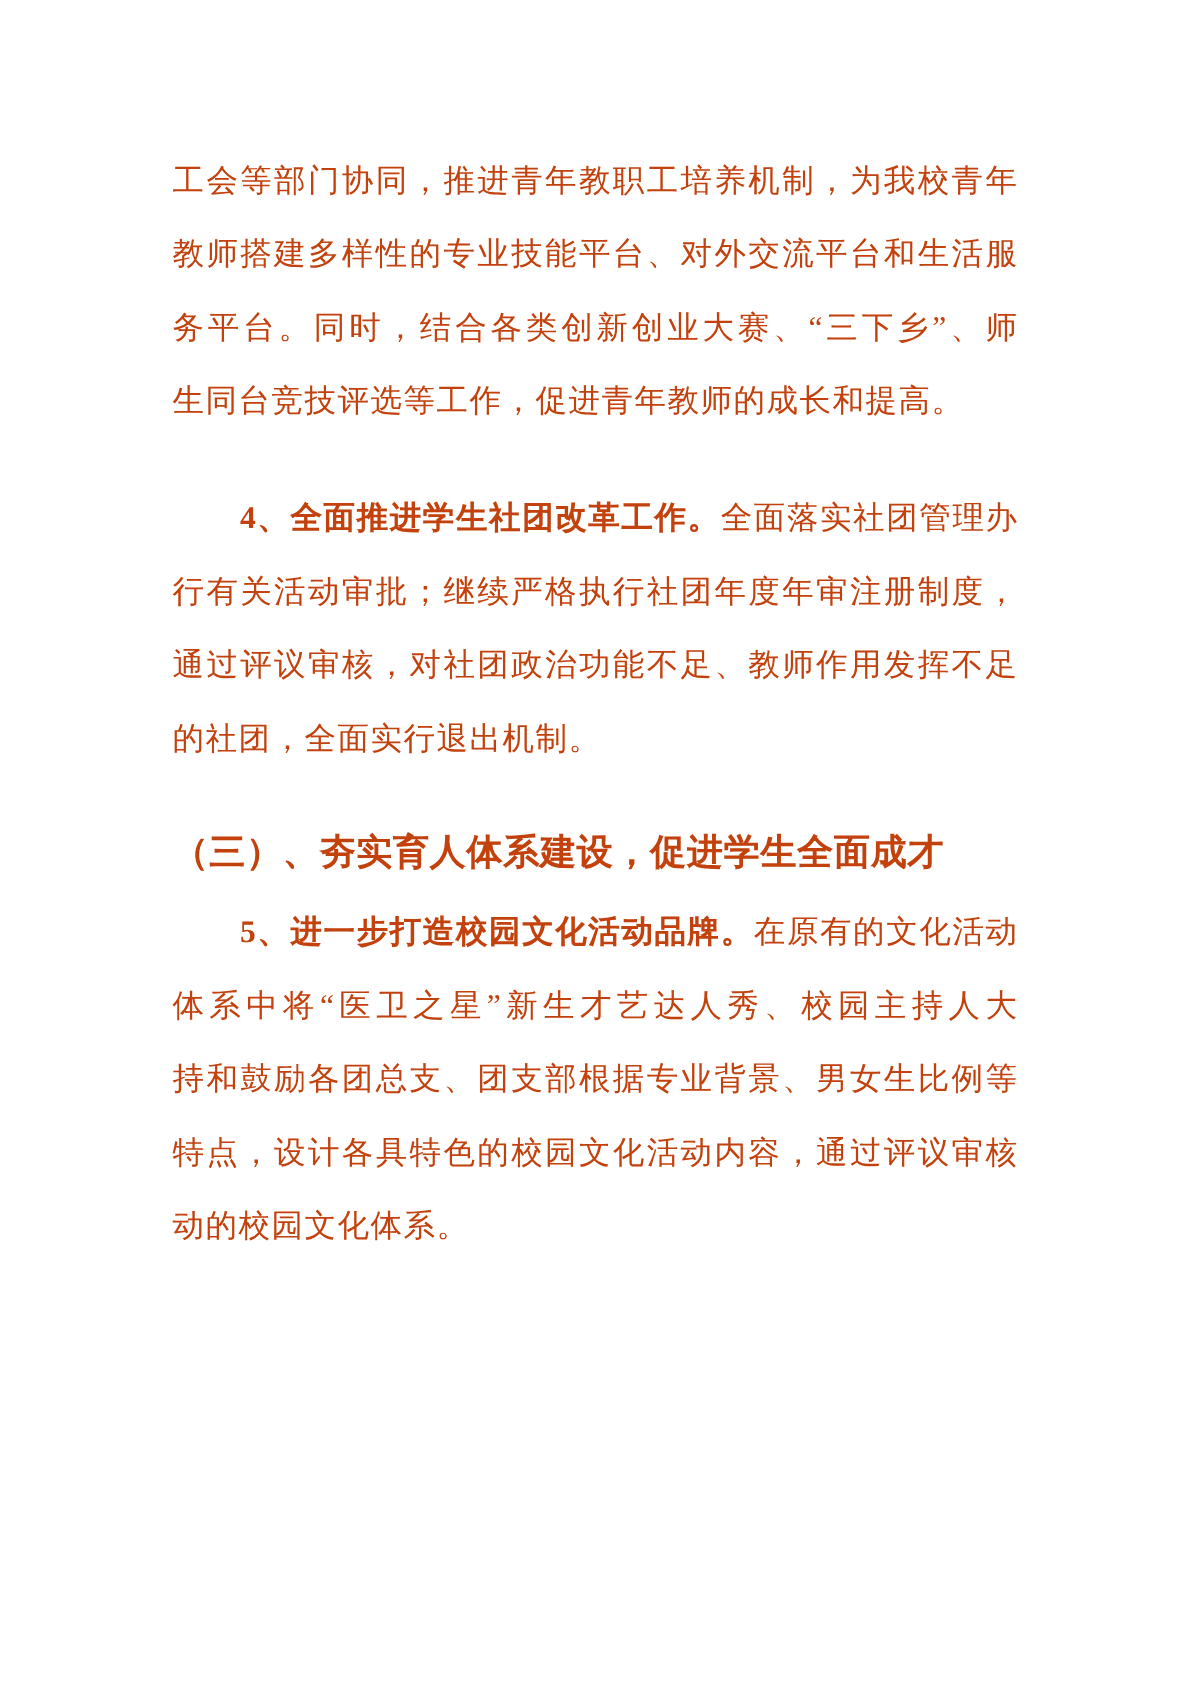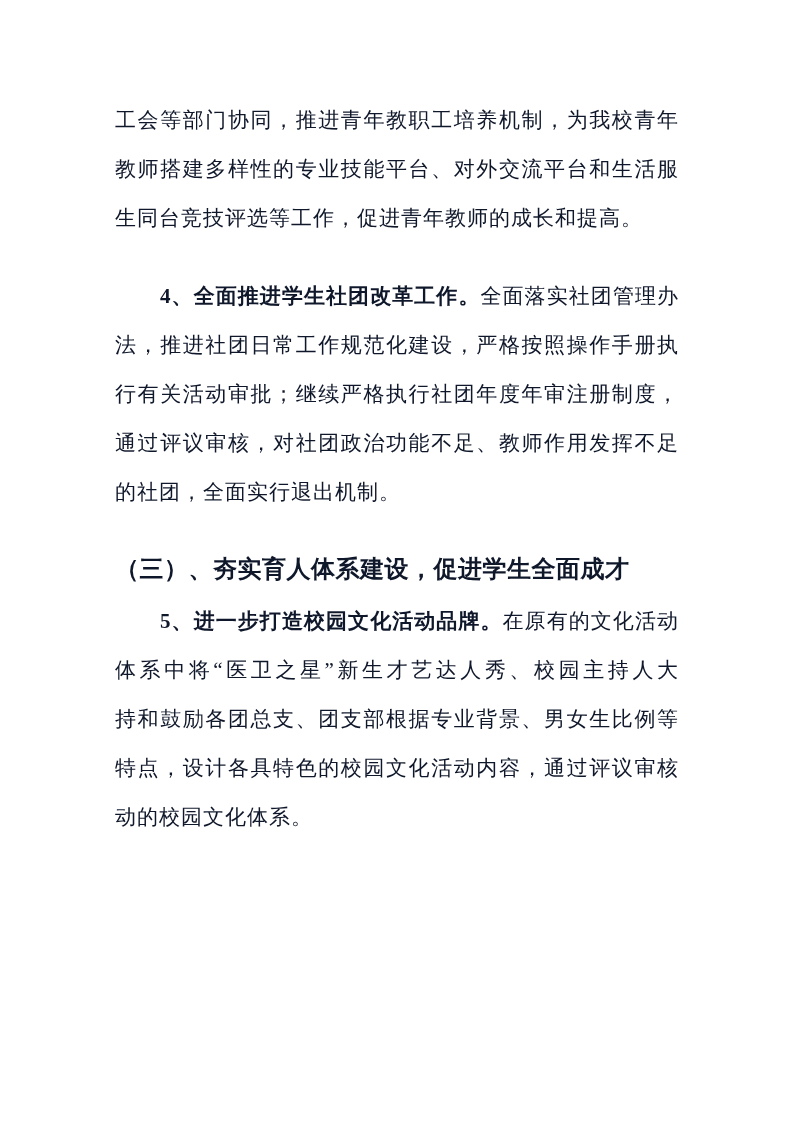--- a/index.html
+++ b/index.html
@@ -7,21 +7,21 @@
     padding: 0;
     background: #ffffff;
   }
   .page {
     position: relative;
     width: 793px;
     height: 830px;
     background: #ffffff;
     overflow: hidden;
     font-family: "Liberation Serif", serif;
-    color: #0f172a;
+    color: #c2410c;
   }
   .doc {
     position: absolute;
     left: 115px;
     top: 0;
     width: 563px;
     padding-top: 96px;
   }
   .block {
     margin: 0;
@@ -53,25 +53,25 @@
   }
 </style>
 </head>
 <body>
 
 <div class="page">
   <div class="doc">
       <div class="block paragraph" style="margin-top: 0px;">
         <div class="line"><span class="seg">工会等部门协同，推进青年教职工培养机制，为我校青年</span></div>
         <div class="line"><span class="seg">教师搭建多样性的专业技能平台、对外交流平台和生活服</span></div>
+        <div class="line"><span class="seg">务平台。同时，结合各类创新创业大赛、“三下乡”、师</span></div>
         <div class="line last"><span class="seg">生同台竞技评选等工作，促进青年教师的成长和提高。</span></div>
       </div>
       <div class="block paragraph" style="margin-top: 29px;">
         <div class="line indent"><span class="seg bold">4、全面推进学生社团改革工作。</span><span class="seg">全面落实社团管理办</span></div>
-        <div class="line"><span class="seg">法，推进社团日常工作规范化建设，严格按照操作手册执</span></div>
         <div class="line"><span class="seg">行有关活动审批；继续严格执行社团年度年审注册制度，</span></div>
         <div class="line"><span class="seg">通过评议审核，对社团政治功能不足、教师作用发挥不足</span></div>
         <div class="line last"><span class="seg">的社团，全面实行退出机制。</span></div>
       </div>
       <div class="block heading" style="margin-top: 27px;">
         <div class="line last"><span class="seg bold">（三）、夯实育人体系建设，促进学生全面成才</span></div>
       </div>
       <div class="block paragraph" style="margin-top: 4px;">
         <div class="line indent"><span class="seg bold">5、进一步打造校园文化活动品牌。</span><span class="seg">在原有的文化活动</span></div>
         <div class="line"><span class="seg">体系中将“医卫之星”新生才艺达人秀、校园主持人大</span></div>

